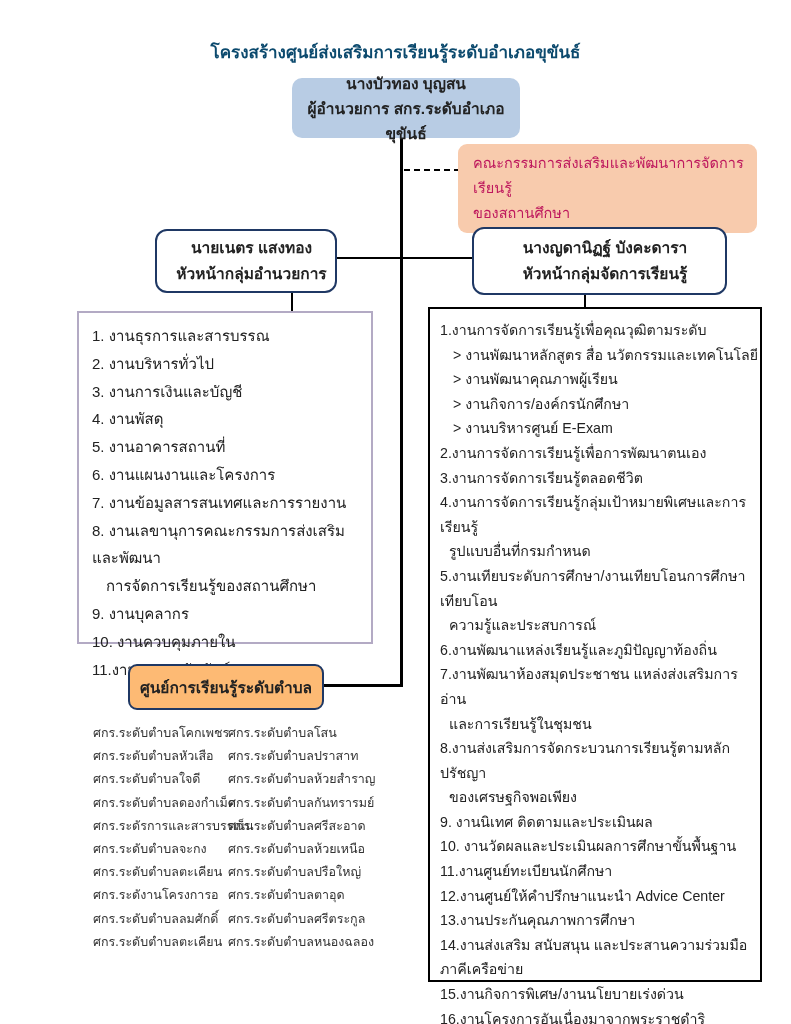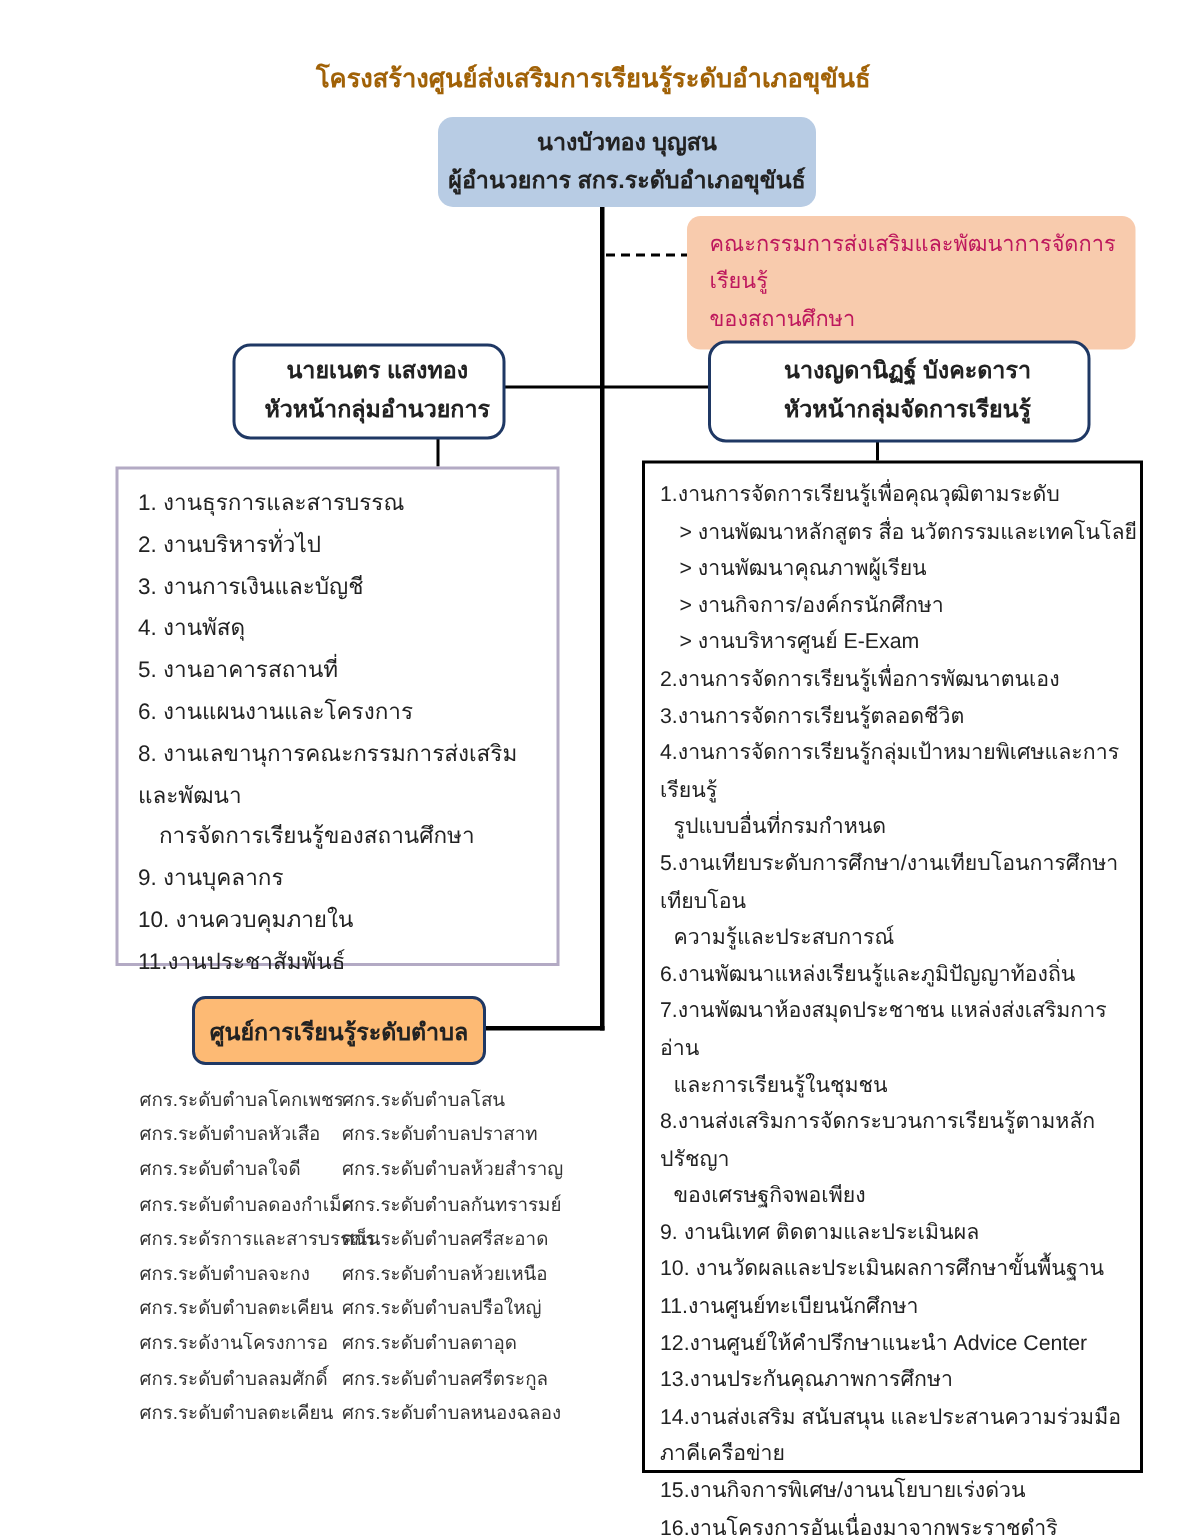--- a/index.html
+++ b/index.html
@@ -1,22 +1,22 @@
 <!DOCTYPE html>
 <html style="--director_fill: #b8cce4; --committee_fill: #f8cbad; --box_border: #1f3864; --admin_list_border: #b3aac4; --learning_list_border: #000000;"><head>
 <meta charset="utf-8">
 <style>
   html,body{margin:0;padding:0;background:#fff;}
   .canvas{position:relative;width:791px;height:1024px;background:#ffffff;overflow:hidden;
           font-family:"Liberation Sans",sans-serif;color:#222;}
   .abs{position:absolute;}
 
-  .title{left:0;top:38px;width:791px;text-align:center;font-size:17px;font-weight:bold;color:#a16207;}
-
-  .director-box{left:292px;top:78px;width:252px;height:60px;background:var(--director_fill,#b8cce4);
+  .title{left:0;top:38px;width:791px;text-align:center;font-size:17px;font-weight:bold;color:#0c4a6e;}
+
+  .director-box{left:292px;top:78px;width:228px;height:60px;background:var(--director_fill,#b8cce4);
     border-radius:10px;display:flex;flex-direction:column;align-items:center;justify-content:center;
     font-weight:bold;font-size:15.5px;line-height:25px;text-align:center;}
 
   .committee-box{left:458px;top:144px;width:299px;background:var(--committee_fill,#f8cbad);
     border-radius:9px;padding:7px 8px 7px 15px;box-sizing:border-box;
     font-size:14.5px;line-height:25px;color:#be185d;}
 
   .head-box{background:#fff;border:2.5px solid var(--box_border,#1f3864);border-radius:12px;
     display:flex;flex-direction:column;align-items:center;justify-content:center;
     font-weight:bold;font-size:15.5px;line-height:26px;text-align:center;padding-left:11px;}
@@ -95,20 +95,23 @@
       <div class="task-item">
         <div>4. งานพัสดุ</div>
       </div>
       <div class="task-item">
         <div>5. งานอาคารสถานที่</div>
       </div>
       <div class="task-item">
         <div>6. งานแผนงานและโครงการ</div>
       </div>
       <div class="task-item">
+        <div>7. งานข้อมูลสารสนเทศและการรายงาน</div>
+      </div>
+      <div class="task-item">
         <div>8. งานเลขานุการคณะกรรมการส่งเสริมและพัฒนา</div>
         <div class="wrap">การจัดการเรียนรู้ของสถานศึกษา</div>
       </div>
       <div class="task-item">
         <div>9. งานบุคลากร</div>
       </div>
       <div class="task-item">
         <div>10. งานควบคุมภายใน</div>
       </div>
       <div class="task-item">

